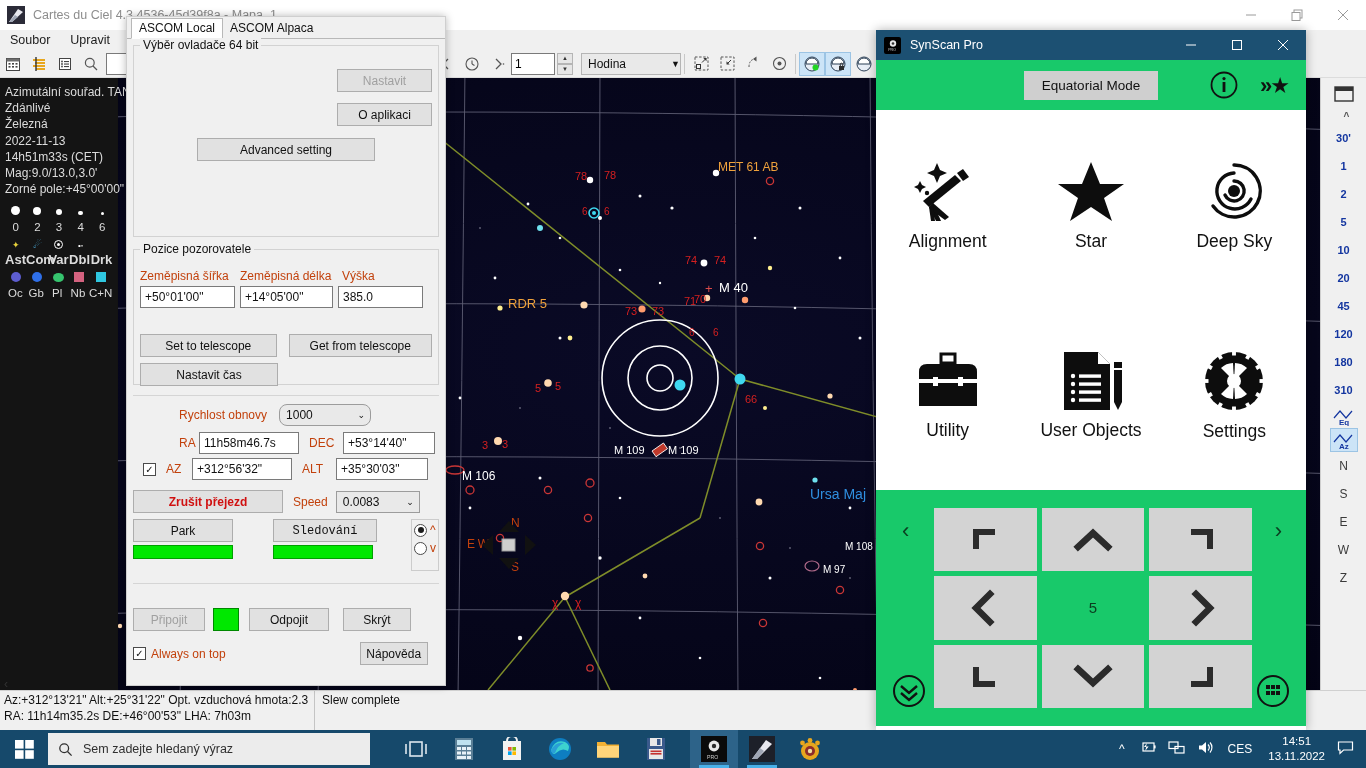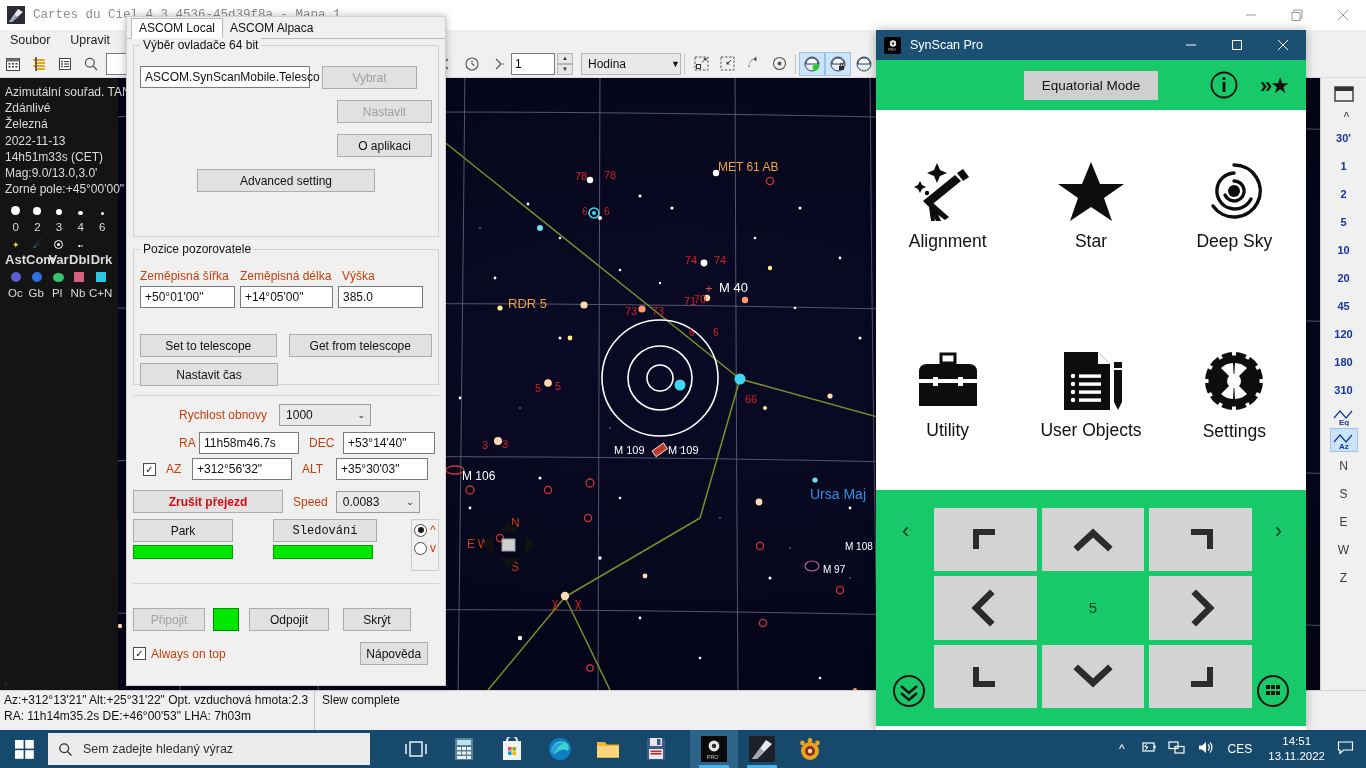--- a/index.html
+++ b/index.html
@@ -9,21 +9,21 @@
     overflow: hidden;
     font-family: "Liberation Sans", sans-serif;
     background: #000;
   }
   #screen { position: relative; width: 1366px; height: 768px; }
 
   
   #cdc { position: absolute; left:0; top:0; width:1366px; height:730px; background:#f0f0f0; }
   #cdc-titlebar {
     position:absolute; left:0; top:0; width:1366px; height:30px;
-    background:#ffffff; display:flex; align-items:center;font-family:Liberation Mono, monospace;
+    background:#ffffff; display:flex; align-items:center;
   }
   #cdc-titlebar .tb-icon { width:18px; height:18px; margin-left:7px; margin-right:8px; }
   #cdc-title { font-size:12.5px; color:#8d8d8d; }
   .wbtns { position:absolute; right:0; top:0; height:30px; display:flex; }
   .wbtn { width:46px; height:30px; display:flex; align-items:center; justify-content:center;
           color:#9a9a9a; font-size:13px; }
   #cdc-menu {
     position:absolute; left:0; top:30px; width:1366px; height:20px;
     background:#f0f0f0; display:flex; align-items:center; font-size:12.5px; color:#1b1b1b;
   }
@@ -676,24 +676,20 @@
 
   <div id="ascom">
 
     <div id="ascom-tabs">
       <div class="atab sel">ASCOM Local</div>
       <div class="atab">ASCOM Alpaca</div>
     </div>
 
     <div class="group" style="height:192px;">
       <div class="gtitle">Výběr ovladače 64 bit</div>
-      <div style="display:flex; margin-top:8px;">
-        <div class="txt" style="width:170px;">ASCOM.SynScanMobile.Telesco</div>
-        <div class="btn dis" style="width:95px; margin-left:12px;">Vybrat</div>
-      </div>
       <div style="display:flex; justify-content:flex-end; margin-top:11px;">
         <div class="btn dis" style="width:95px;">Nastavit</div>
       </div>
       <div style="display:flex; justify-content:flex-end; margin-top:11px;">
         <div class="btn" style="width:95px;">O aplikaci</div>
       </div>
       <div style="display:flex; justify-content:center; margin-top:12px;">
         <div class="btn" style="width:178px;">Advanced setting</div>
       </div>
     </div>
@@ -715,21 +711,21 @@
         <div class="btn" style="width:145px; margin-left:12px;">Get from telescope</div>
       </div>
       <div style="display:flex; margin-top:6px;">
         <div class="btn" style="width:138px;">Nastavit čas</div>
       </div>
     </div>
 
     <div style="margin:10px 6px 0 6px; border-top:1px solid #d5d5d5; padding-top:8px;">
       <div style="display:flex; align-items:center;">
         <span class="lbl" style="margin-left:46px;">Rychlost obnovy</span>
-        <div class="sel-box" style="width:92px; margin-left:12px;">
+        <div class="sel-box" style="width:92px; margin-left:12px;border-radius:8px;">
           <span>1000</span>
           <span style="font-size:9px;">⌄</span>
         </div>
       </div>
       <div style="display:flex; align-items:center; margin-top:6px;">
         <span style="width:46px;"></span>
         <span class="lbl" style="width:20px;">RA</span>
         <div class="txt" style="width:100px;">11h58m46.7s</div>
         <span class="lbl" style="width:34px; margin-left:10px;">DEC</span>
         <div class="txt" style="width:92px;">+53°14'40"</div>

